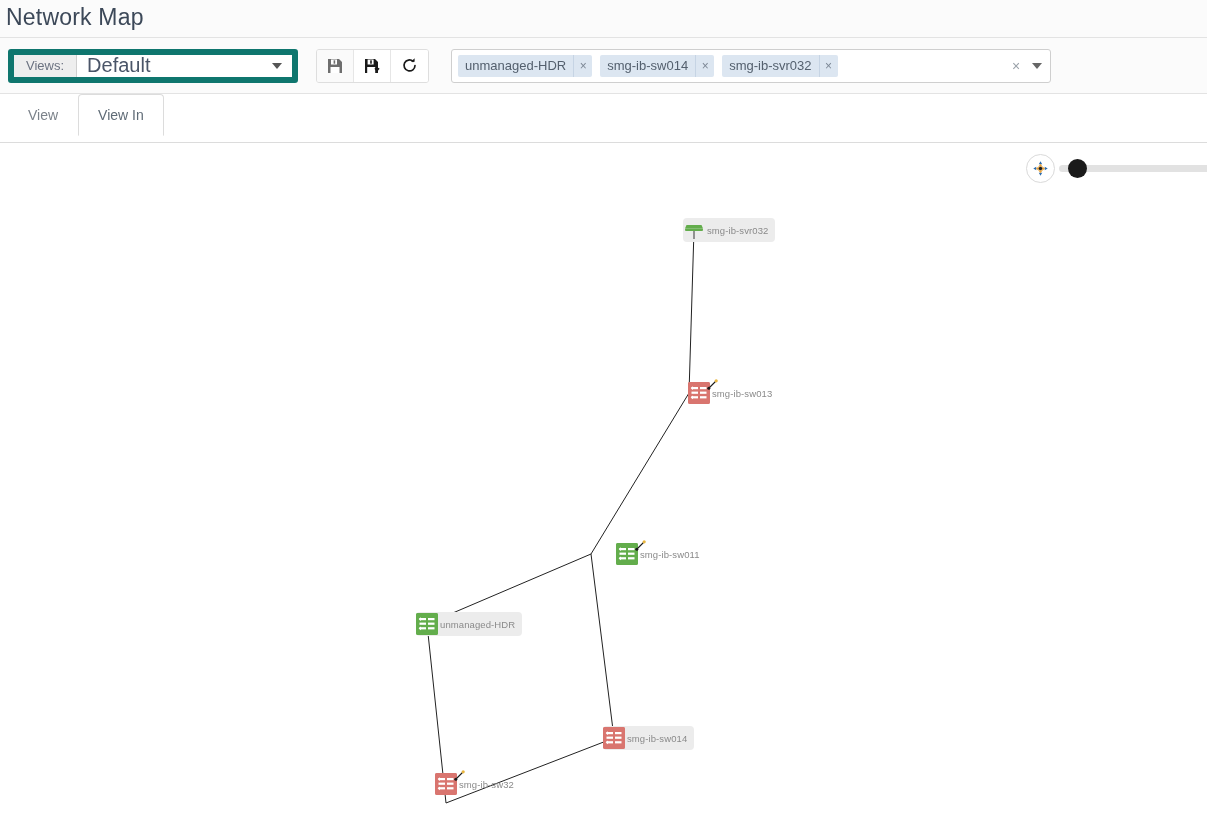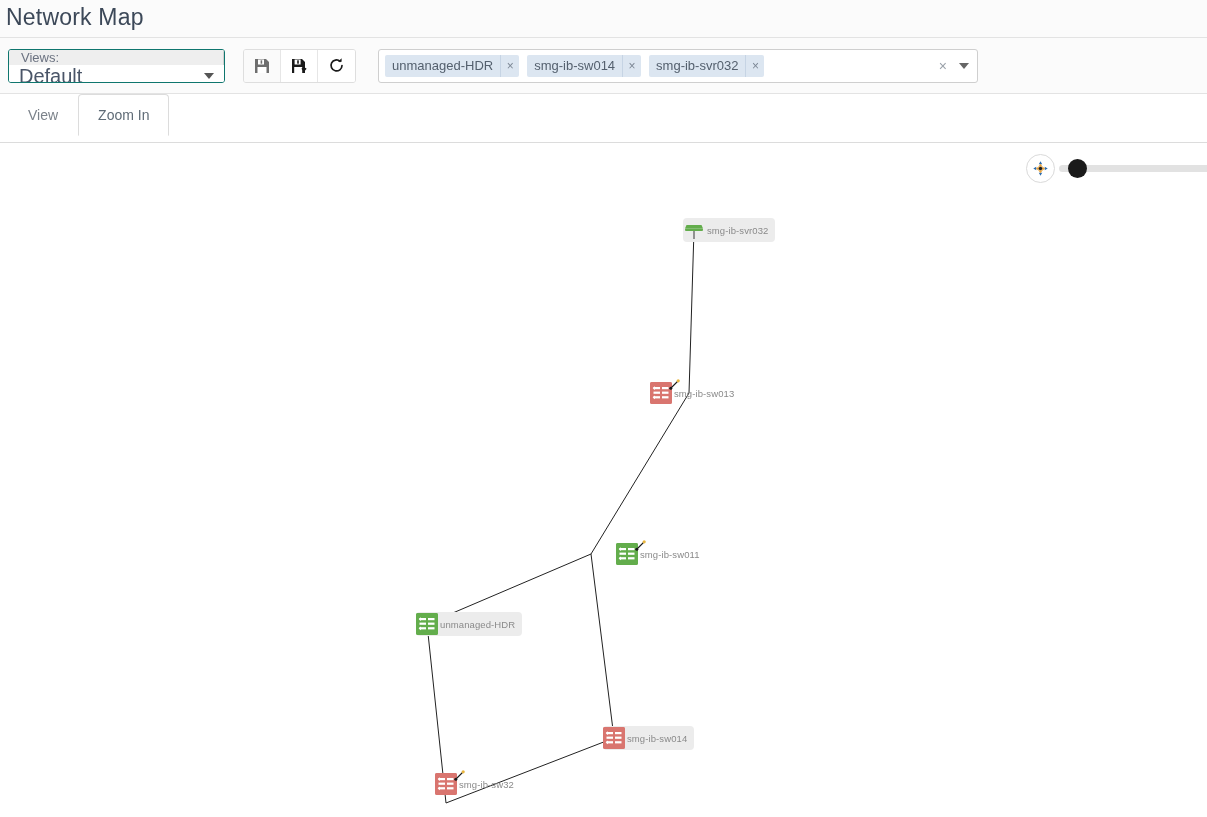--- a/index.html
+++ b/index.html
@@ -39,25 +39,24 @@
     display: flex;
     align-items: center;
     padding: 0 8px;
     gap: 0;
   }
 
   .views-group {
     display: flex;
     align-items: stretch;
     height: 34px;
-    border: 1px solid #0f766e;
+    border: 6px solid #0f766e;
     border-radius: 3px;
     background: #fff;
     overflow: hidden;
-    flex-direction: column;
   }
   .views-label {
     display: flex; align-items: center;
     padding: 0 12px;
     background: #eeeeee;
     border-right: 1px solid #cfcfcf;
     font-size: 13px;
     color: #6b7280;
   }
   .views-select {
@@ -319,21 +318,21 @@
         <span class="chipbar-caret"></span>
       </div>
     </div>
   </div>
 
   <div class="tabs">
     <div class="tab">
       <span>View</span>
     </div>
     <div class="tab active">
-      <span>Zoom In</span>
+      <span>View In</span>
     </div>
   </div>
 
   <div class="zoomctl">
     <div class="fit-btn">
       <svg width="17" height="17" viewBox="0 0 20 20">
         <path d="M10 1.5 12 5H8zM10 18.5 8 15h4zM1.5 10 5 8v4zM18.5 10 15 12V8z" fill="#2b6cb0"></path>
         <path d="M10 4.5 12.5 8h-5zM10 15.5 7.5 12h5zM4.5 10 8 7.5v5zM15.5 10 12 12.5v-5z" fill="#e8a33d"></path>
         <circle cx="10" cy="10" r="2.1" fill="#1a1a1a"></circle>
       </svg>
@@ -357,21 +356,21 @@
         <div class="node sel" style="left: 683px; top: 74px;">
           <div class="node-ico srv">
             <svg width="22" height="22" viewBox="0 0 22 22">
               <path d="M2 9.5 L20 9.5 L18.5 6 L3.5 6 Z" fill="#63ad4c"></path>
               <rect x="2" y="9.5" width="18" height="2.6" rx="1" fill="#63ad4c"></rect>
               <rect x="10.3" y="12" width="1.4" height="8" fill="#6b6b6b"></rect>
             </svg>
           </div>
           <span class="node-label">smg-ib-svr032</span>
         </div>
-        <div class="node" style="left: 650px; top: 237px;">
+        <div class="node" style="left: 688px; top: 237px;">
           <div class="node-ico sw-red">
             <svg width="22" height="22" viewBox="0 0 22 22">
               <rect x="0" y="0" width="22" height="22" rx="2" fill="#d9756f"></rect>
               <rect x="3.5" y="5" width="6.5" height="2.2" fill="#fff"></rect>
               <rect x="12" y="5" width="6.5" height="2.2" fill="#fff"></rect>
               <rect x="3.5" y="9.6" width="6.5" height="2.2" fill="#fff"></rect>
               <rect x="12" y="9.6" width="6.5" height="2.2" fill="#fff"></rect>
               <rect x="3.5" y="14.2" width="6.5" height="2.2" fill="#fff"></rect>
               <rect x="12" y="14.2" width="6.5" height="2.2" fill="#fff"></rect>
               <path d="M5 4.2 2.6 6.1 5 8z" fill="#fff"></path>

